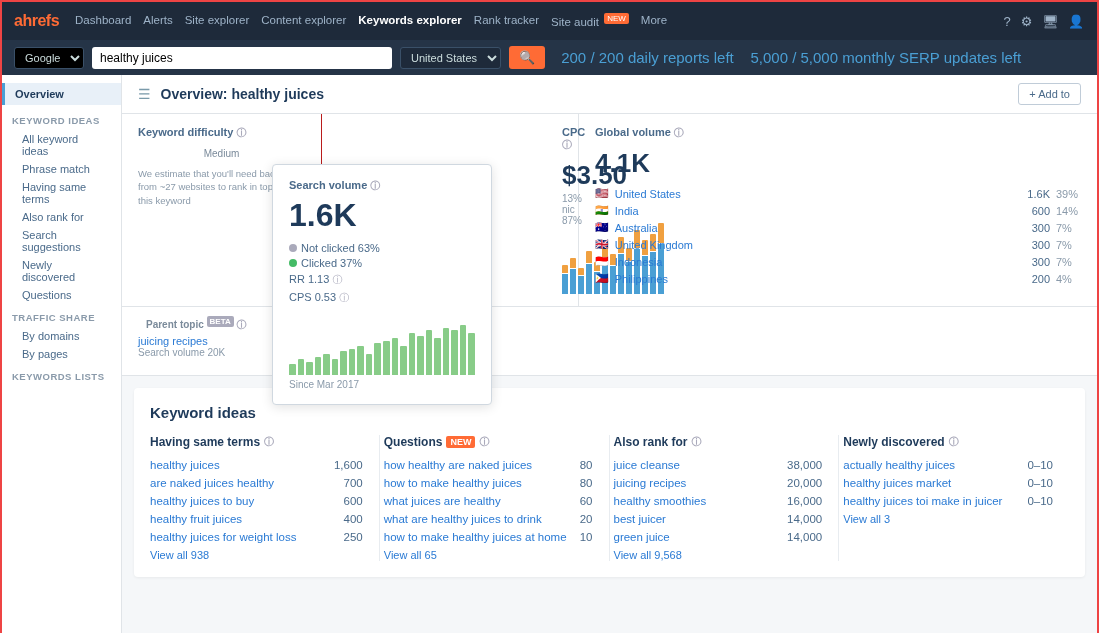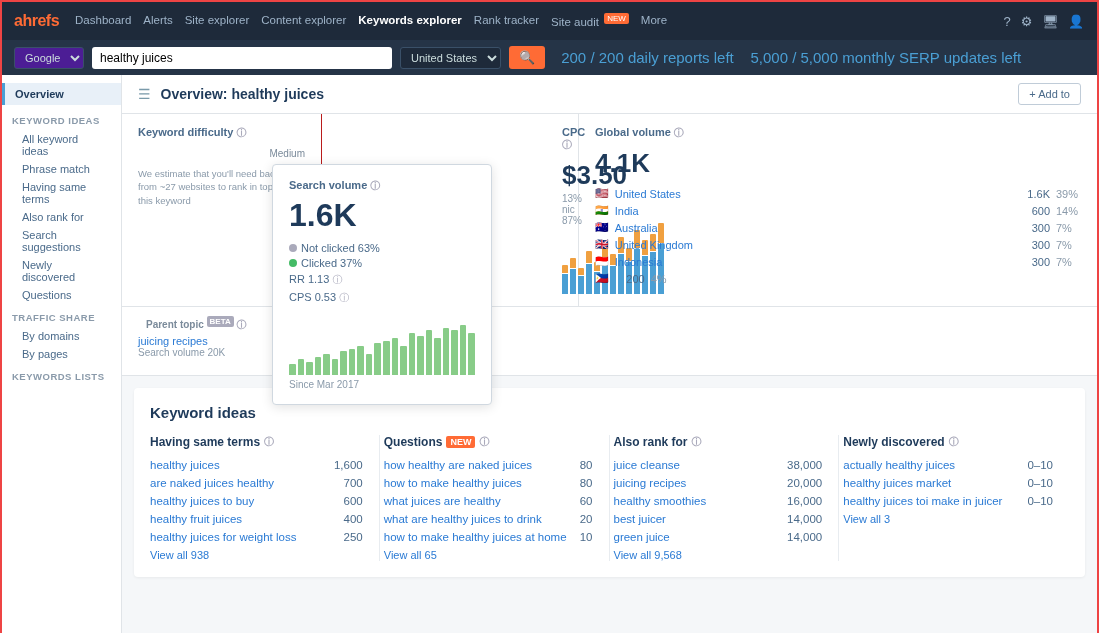--- a/index.html
+++ b/index.html
@@ -8,21 +8,21 @@
     
     .top-nav { background: #1e2a3a; display: flex; align-items: center; padding: 0 12px; height: 38px; gap: 16px; }
     .logo { color: #ff6b35; font-weight: 900; font-size: 16px; letter-spacing: -0.5px; }
     .nav-links { display: flex; gap: 12px; }
     .nav-link { color: #9eb3c8; font-size: 11.5px; cursor: pointer; text-decoration: none; }
     .nav-link.active { color: #fff; font-weight: 600; }
     .nav-right { margin-left: auto; display: flex; gap: 10px; color: #9eb3c8; font-size: 13px; }
 
     
     .search-bar { background: #253447; padding: 6px 12px; display: flex; align-items: center; gap: 8px; }
-    .search-engine-select { background: #4c1d95; border: 1px solid #3a5068; color: #cdd; border-radius: 3px; padding: 3px 6px; font-size: 11px; cursor: pointer; }
+    .search-engine-select { background: #000000; border: 1px solid #3a5068; color: #cdd; border-radius: 3px; padding: 3px 6px; font-size: 11px; cursor: pointer; }
     .search-input { flex: 1; max-width: 300px; padding: 4px 8px; border: none; border-radius: 3px; font-size: 12px; }
     .country-select { background: #1e2a3a; border: 1px solid #3a5068; color: #cdd; border-radius: 3px; padding: 3px 6px; font-size: 11px; }
     .search-btn { background: #ff6b35; border: none; color: #fff; border-radius: 3px; padding: 4px 10px; cursor: pointer; font-size: 13px; }
     .search-stats { color: #7a9ab5; font-size: 15px; margin-left: 8px; }
     .stat-highlight { color: #4a9fd4; }
 
     
     .main { display: flex; height: calc(633px - 38px - 36px); }
 
     
@@ -40,21 +40,21 @@
     .overview-title { font-size: 14px; font-weight: 600; color: #1e3a5a; }
     .add-to-btn { background: #fff; border: 1px solid #c0ccd8; border-radius: 3px; padding: 4px 10px; font-size: 11px; color: #4a6a8a; cursor: pointer; }
 
     .stats-row { display: flex; background: #fff; border-bottom: 1px solid #e0e4e8; }
 
     
     .kd-card { padding: 12px 16px; width: 200px; border-right: 1px solid #b91c1c; position: relative; }
     .card-title { font-size: 11px; font-weight: 600; color: #4a6a8a; margin-bottom: 8px; }
     .kd-circle { position: relative; width: 100px; height: 100px; margin: 0 auto 4px; }
     .kd-number { position: absolute; top: 50%; left: 50%; transform: translate(-50%, -50%); font-size: 28px; font-weight: 700; color: #1e3a5a; }
-    .kd-label { text-align: right; font-size: 10px; color: #7a8a9a; }
+    .kd-label { text-align: center; font-size: 10px; color: #7a8a9a; }
     .kd-note { font-size: 9.5px; color: #8a9aaa; margin-top: 8px; line-height: 1.4; }
 
     
     .sv-popup { background: #fff; border: 1px solid #d0d8e0; border-radius: 4px; padding: 14px 16px; width: 220px; position: absolute; top: 50px; left: 150px; z-index: 100; box-shadow: 0 2px 12px rgba(0,0,0,0.12); }
     .sv-popup-title { font-size: 11px; color: #4a6a8a; font-weight: 600; margin-bottom: 4px; }
     .sv-big { font-size: 32px; font-weight: 700; color: #1e3a5a; }
     .sv-metrics { margin-top: 8px; font-size: 11px; color: #4a6a8a; }
     .sv-metric-row { display: flex; align-items: center; gap: 4px; margin-bottom: 3px; }
     .sv-dot-gray { width: 8px; height: 8px; border-radius: 50%; background: #aab; display: inline-block; }
     .sv-dot-green { width: 8px; height: 8px; border-radius: 50%; background: #44bb66; display: inline-block; }
@@ -340,20 +340,21 @@
     <span class="gv-pct">7%</span>
   </div>
             <div class="gv-country-row">
     <span>🇮🇩</span>
     <span class="gv-country-name">Indonesia</span>
     <span class="gv-vol">300</span>
     <span class="gv-pct">7%</span>
   </div>
             <div class="gv-country-row">
     <span>🇵🇭</span>
+    <span class="gv-country-name">Philippines</span>
     <span class="gv-vol">200</span>
     <span class="gv-pct">4%</span>
   </div>
           </div>
       </div>
 
     </div>
 
     <div class="parent-row">
       <div>

